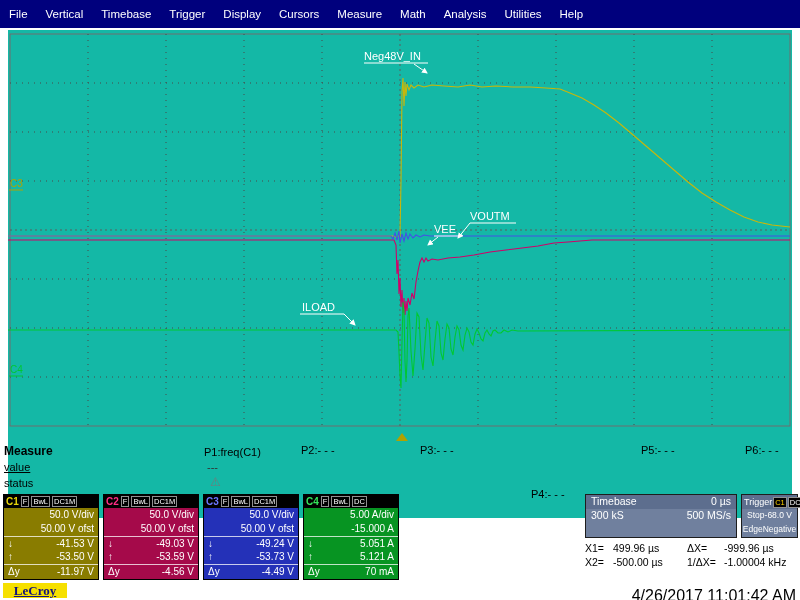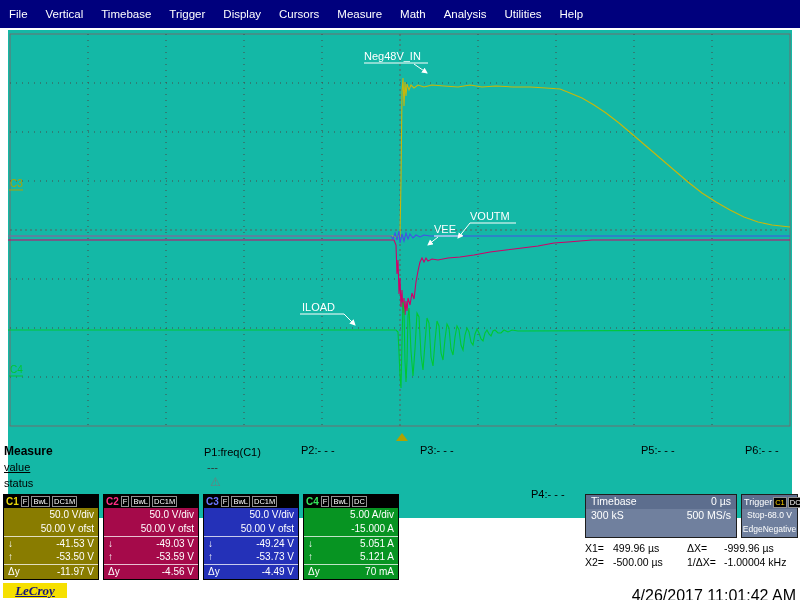--- a/index.html
+++ b/index.html
@@ -50,21 +50,21 @@
   .trgbox .trow.h { background:#5d6e8e; align-items:center; gap:1px; justify-content:flex-start; }
   .trgbox .t-title { font-size:9px; }
   .badge.src { color:#ffd400; }
   
   .cursors { position:absolute; left:585px; top:541px; width:213px; font-size:10.5px; }
   .crow { display:flex; height:14px; line-height:14px; }
   .crow .l1 { width:28px; } .crow .v1 { width:74px; } .crow .l2 { width:37px; } .crow .v2 { flex:1; }
   
   .logo { position:absolute; left:3px; top:583px; width:64px; height:15px; background:#f6e000;
     display:flex; align-items:center; justify-content:center; }
-  .logo span { font-family:"Liberation Serif", serif; font-style:italic; font-weight:bold;
+  .logo span { font-family:"Liberation Serif", serif; font-weight:bold;
     font-size:13px; color:#12127e; text-decoration:underline; }
   .datetime { position:absolute; right:4px; top:587px; font-size:16px; }
 </style>
 </head>
 <body>
 
 <div class="menubar">
   <span class="menu-item">File</span>
   <span class="menu-item">Vertical</span>
   <span class="menu-item">Timebase</span>

